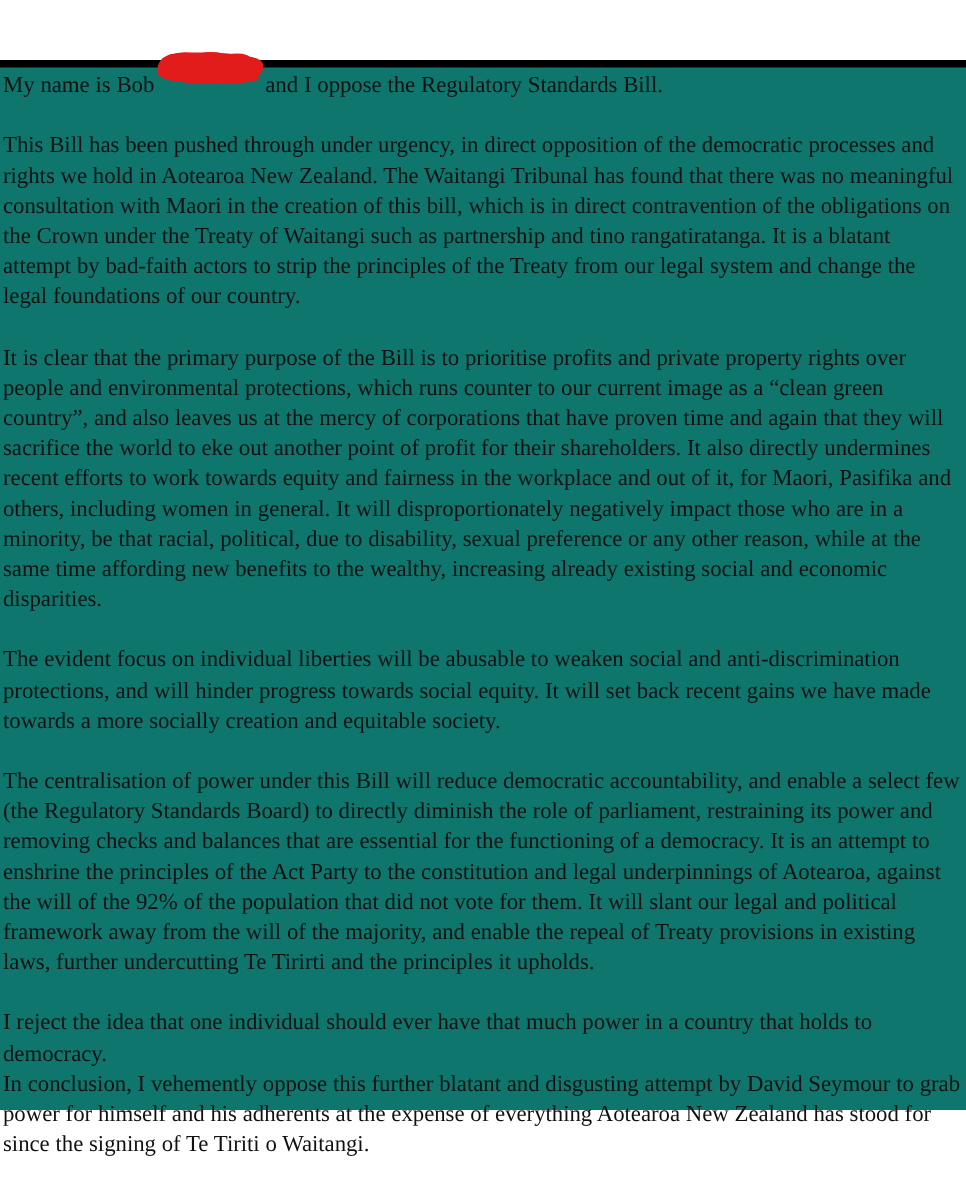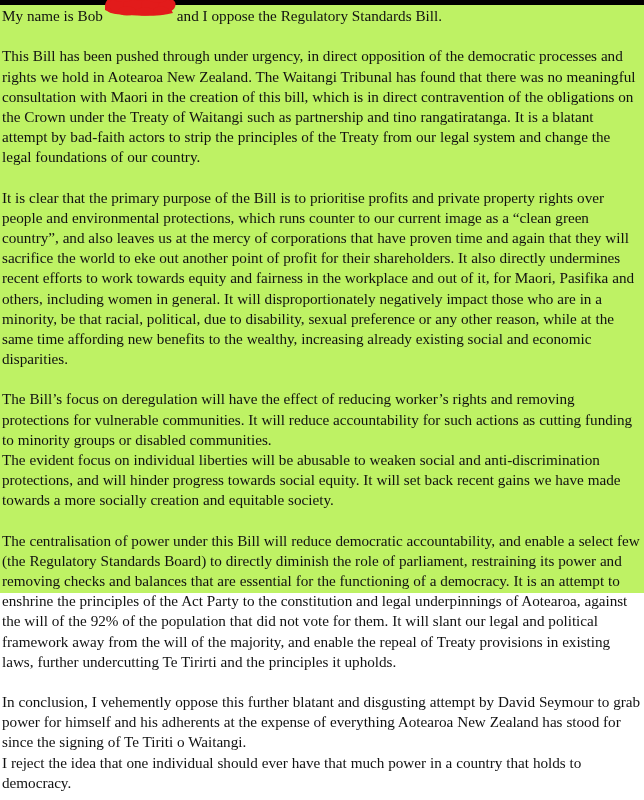--- a/index.html
+++ b/index.html
@@ -11,22 +11,23 @@
   body {
     width: 644px;
     height: 800px;
     overflow: hidden;
     font-family: "Liberation Serif", "DejaVu Serif", serif;
     color: #111111;
   }
   .page {
     position: relative;
     width: 644px;
-    height: 593px;
-    background: #bef264;
+    height: 700px;
+    background: #0f766e;
+    margin-top: 40px;
   }
   .top-bar {
     position: absolute;
     top: 0;
     left: 0;
     width: 644px;
     height: 5px;
     background: #000000;
   }
   .doc-body {
@@ -96,25 +97,24 @@
               <ellipse cx="55" cy="5" rx="9" ry="3.4"></ellipse>
             </g>
           </svg></span></span><span>and I oppose the Regulatory Standards Bill.</span>
     </p>
 
     <p class="para">This Bill has been pushed through under urgency, in direct opposition of the democratic processes and rights we hold in Aotearoa New Zealand. The Waitangi Tribunal has found that there was no meaningful consultation with Maori in the creation of this bill, which is in direct contravention of the obligations on the Crown under the Treaty of Waitangi such as partnership and tino rangatiratanga. It is a blatant attempt by bad-faith actors to strip the principles of the Treaty from our legal system and change the legal foundations of our country.</p>
 
     <p class="para">It is clear that the primary purpose of the Bill is to prioritise profits and private property rights over people and environmental protections, which runs counter to our current image as a “clean green country”, and also leaves us at the mercy of corporations that have proven time and again that they will sacrifice the world to eke out another point of profit for their shareholders. It also directly undermines recent efforts to work towards equity and fairness in the workplace and out of it, for Maori, Pasifika and others, including women in general. It will disproportionately negatively impact those who are in a minority, be that racial, political, due to disability, sexual preference or any other reason, while at the same time affording new benefits to the wealthy, increasing already existing social and economic disparities.</p>
 
     <p class="para">
-      <span class="subline">The Bill’s focus on deregulation will have the effect of reducing worker’s rights and removing protections for vulnerable communities. It will reduce accountability for such actions as cutting funding to minority groups or disabled communities.</span>
       <span class="subline">The evident focus on individual liberties will be abusable to weaken social and anti-discrimination protections, and will hinder progress towards social equity. It will set back recent gains we have made towards a more socially creation and equitable society.</span>
     </p>
 
     <p class="para">The centralisation of power under this Bill will reduce democratic accountability, and enable a select few (the Regulatory Standards Board) to directly diminish the role of parliament, restraining its power and removing checks and balances that are essential for the functioning of a democracy. It is an attempt to enshrine the principles of the Act Party to the constitution and legal underpinnings of Aotearoa, against the will of the 92% of the population that did not vote for them. It will slant our legal and political framework away from the will of the majority, and enable the repeal of Treaty provisions in existing laws, further undercutting Te Tirirti and the principles it upholds.</p>
 
     <p class="para">
+      <span class="subline">I reject the idea that one individual should ever have that much power in a country that holds to democracy.</span>
       <span class="subline">In conclusion, I vehemently oppose this further blatant and disgusting attempt by David Seymour to grab power for himself and his adherents at the expense of everything Aotearoa New Zealand has stood for since the signing of Te Tiriti o Waitangi.</span>
-      <span class="subline">I reject the idea that one individual should ever have that much power in a country that holds to democracy.</span>
     </p>
 
   </div>
 </div>
 
 </body></html>

